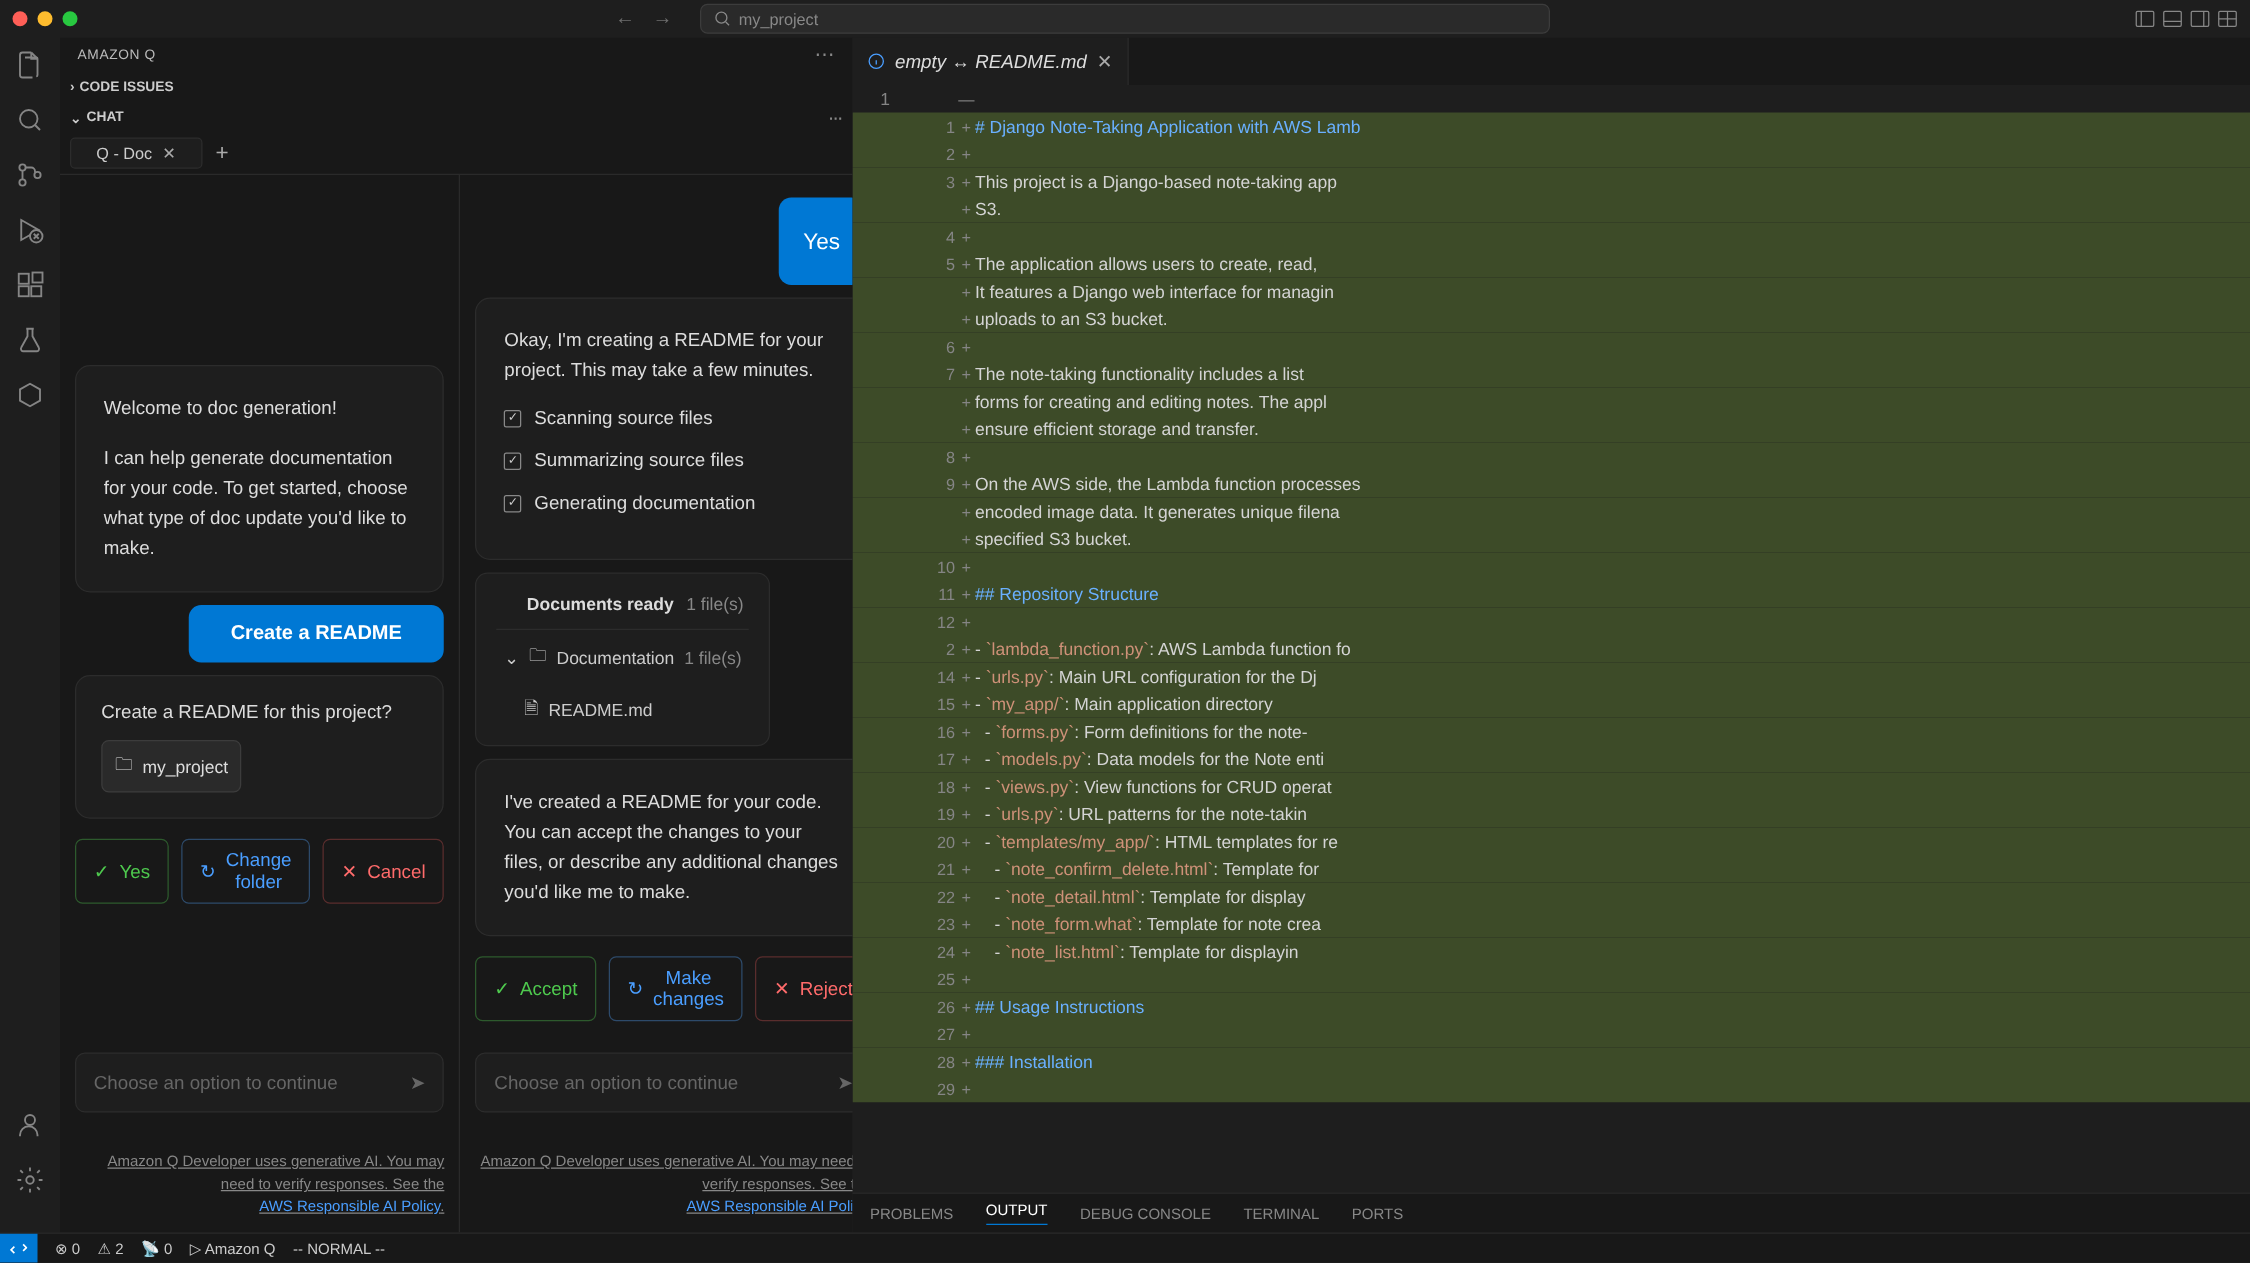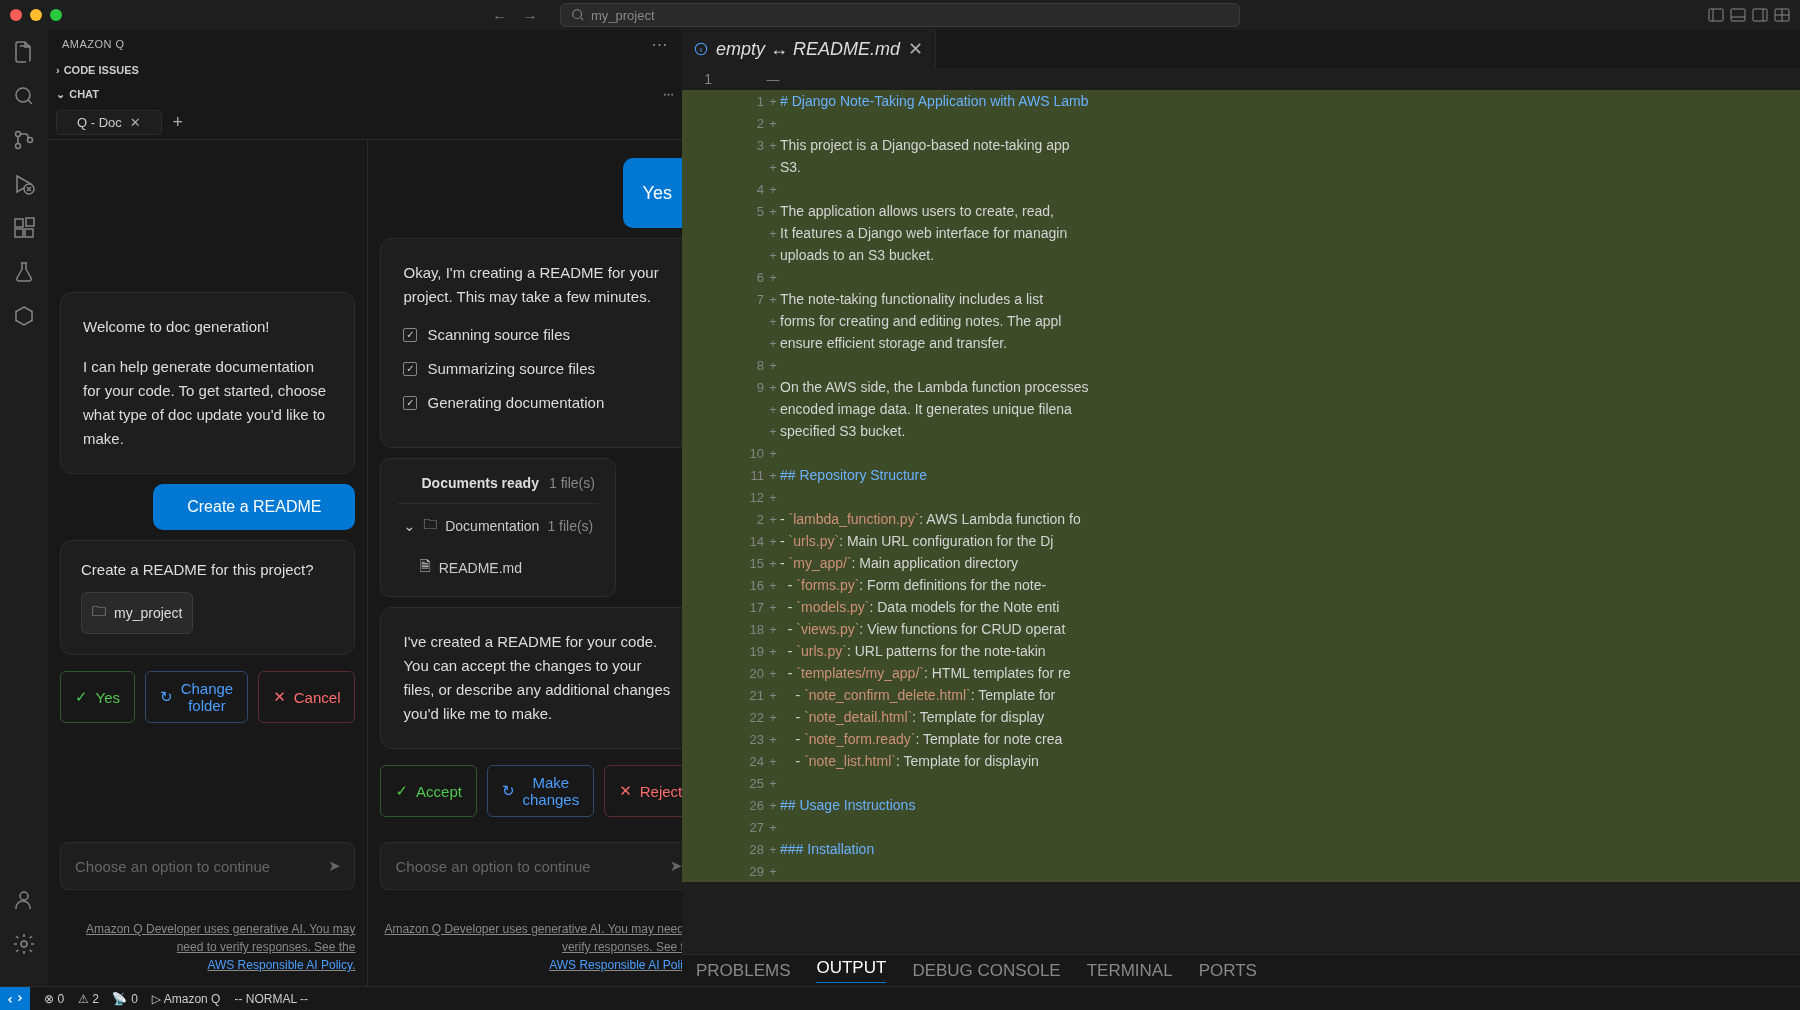--- a/index.html
+++ b/index.html
@@ -27,21 +27,21 @@
 .chat-tabs { height: 34px; display: flex; align-items: center; padding: 0 8px; border-bottom: 1px solid #2a2a2a; gap: 4px; }
 .chat-tab { display: flex; align-items: center; padding: 4px 20px; background: #1e1e1e; border-radius: 4px; font-size: 13px; color: #ccc; gap: 8px; border: 1px solid #2c2c2c; }
 .chat-tab .close { color: #aaa; font-size: 13px; }
 .plus-tab { width: 24px; height: 24px; display: flex; align-items: center; justify-content: center; color: #aaa; font-size: 18px; cursor: pointer; }
 .chat-body { flex: 1; display: flex; gap: 0; }
 .chat-col { width: 620px; display: flex; flex-direction: column; padding: 12px; gap: 10px; }
 .chat-col.right { border-left: 1px solid #2a2a2a; }
 .yes-pill { width: 68px; height: 70px; background: #0078d4; border-radius: 10px; color: #fff; font-size: 18px; display: flex; align-items: center; justify-content: center; margin-left: auto; margin-right: 6px; margin-top: 6px; }
 .message-card { background: #1e1e1e; border: 1px solid #2c2c2c; border-radius: 12px; padding: 22px; font-size: 15px; color: #ddd; line-height: 1.6; }
 .message-card.first { margin-top: 140px; }
-.btn-primary { background: #0078d4; color: #fff; padding: 14px 34px; border-radius: 10px; font-size: 16px; border: none; cursor: pointer; }
+.btn-primary { background: #0078d4; color: #fff; padding: 14px 34px; border-radius: 10px; font-size: 16px; border: none; cursor: pointer; font-weight: bold; }
 .btn-row { display: flex; justify-content: flex-end; }
 .question-card { background: #1e1e1e; border: 1px solid #2c2c2c; border-radius: 12px; padding: 20px; font-size: 15px; color: #ddd; }
 .folder-chip { display: flex; align-items: center; gap: 8px; background: #2a2a2a; border: 1px solid #3c3c3c; border-radius: 6px; padding: 8px 10px; margin-top: 14px; font-size: 14px; width: fit-content; }
 .action-row { display: flex; gap: 10px; margin-top: 6px; }
 .btn-outline { display: flex; align-items: center; gap: 8px; padding: 8px 14px; border-radius: 6px; font-size: 15px; background: transparent; cursor: pointer; }
 .btn-green { border: 1px solid #2d5a2d; color: #4ec94e; }
 .btn-blue { border: 1px solid #2d4a6a; color: #4a9eff; }
 .btn-red { border: 1px solid #5a2d2d; color: #ff6b6b; }
 .check-list { margin-top: 14px; }
 .check-item { display: flex; align-items: center; gap: 10px; font-size: 15px; color: #ddd; margin-bottom: 10px; }
@@ -50,32 +50,32 @@
 .docs-header { display: flex; align-items: center; gap: 10px; font-size: 14px; color: #ddd; padding-left: 24px; }
 .docs-count { color: #888; }
 .docs-folder { display: flex; align-items: center; gap: 8px; margin-top: 12px; font-size: 14px; padding: 10px 6px; border-top: 1px solid #2c2c2c; }
 .docs-file { display: flex; align-items: center; gap: 8px; margin-top: 8px; font-size: 14px; padding-left: 22px; }
 .input-box { background: #1e1e1e; border: 1px solid #2c2c2c; border-radius: 8px; padding: 14px; display: flex; align-items: center; color: #666; font-size: 15px; margin-top: auto; }
 .send-icon { margin-left: auto; color: #666; }
 .disclaimer { font-size: 12px; color: #888; text-align: right; margin-top: 20px; line-height: 1.5; text-decoration: underline; }
 .disclaimer a { color: #4a9eff; }
 .editor-area { flex: 1; background: #1e1e1e; display: flex; flex-direction: column; }
 .editor-tabs { height: 38px; background: #181818; display: flex; align-items: flex-end; }
-.editor-tab { height: 38px; background: #1e1e1e; display: flex; align-items: center; padding: 0 12px; gap: 8px; font-size: 18px; color: #ddd; font-style: italic; border-right: 1px solid #2a2a2a; }
+.editor-tab { height: 38px; background: #1e1e1e; display: flex; align-items: center; padding: 0 12px; gap: 8px; font-size: 15px; color: #ddd; font-style: italic; border-right: 1px solid #2a2a2a; }
 .editor-tab .close { color: #aaa; font-style: normal; }
 .editor-content { flex: 1; display: flex; font-family: 'SF Mono', Menlo, monospace; font-size: 14px; overflow: hidden; }
 .line { display: flex; height: 22px; align-items: center; }
 .line.added { background: #3d4b28; }
 .ln { width: 40px; text-align: right; padding-right: 10px; color: #858585; }
 .diff-ln { width: 44px; text-align: right; padding-right: 2px; color: #858585; font-size: 13px; }
 .diff-sign { width: 14px; text-align: center; color: #858585; font-size: 13px; }
 .code-text { white-space: pre; color: #d4d4d4; }
 .md-h { color: #6ab0ff; }
 .md-code { color: #ce9178; margin-top: 44px; }
-.bottom-panel { height: 32px; background: #181818; display: flex; align-items: center; padding-left: 14px; gap: 26px; font-size: 17px; color: #888; border-top: 1px solid #2a2a2a; }
+.bottom-panel { height: 32px; background: #181818; display: flex; align-items: center; padding-left: 14px; gap: 26px; font-size: 12px; color: #888; border-top: 1px solid #2a2a2a; }
 .bottom-panel .active { color: #fff; border-bottom: 1px solid #0078d4; padding-bottom: 4px; }
 .statusbar { height: 24px; background: #181818; display: flex; align-items: center; padding: 0 8px; font-size: 12px; color: #ccc; gap: 14px; border-top: 1px solid #2a2a2a; }
 .statusbar .remote { background: #0078d4; padding: 2px 8px; margin-left: -8px; height: 24px; display: flex; align-items: center; }
 .editor-wrap { flex: 1; overflow: hidden; position: relative; }
 </style>
 </head>
 <body>
 
 <div class="titlebar">
   <div class="traffic-lights">
@@ -476,21 +476,21 @@
             <div class="line added">
               <span class="ln"></span>
               <span class="diff-ln">22</span>
               <span class="diff-sign">+</span>
               <span class="code-text">    - <span class="md-code">`note_detail.html`</span>: Template for display</span>
             </div>
             <div class="line added">
               <span class="ln"></span>
               <span class="diff-ln">23</span>
               <span class="diff-sign">+</span>
-              <span class="code-text">    - <span class="md-code">`note_form.ready`</span>: Template for note crea</span>
+              <span class="code-text">    - <span class="md-code">`note_form.what`</span>: Template for note crea</span>
             </div>
             <div class="line added">
               <span class="ln"></span>
               <span class="diff-ln">24</span>
               <span class="diff-sign">+</span>
               <span class="code-text">    - <span class="md-code">`note_list.html`</span>: Template for displayin</span>
             </div>
             <div class="line added">
               <span class="ln"></span>
               <span class="diff-ln">25</span>

